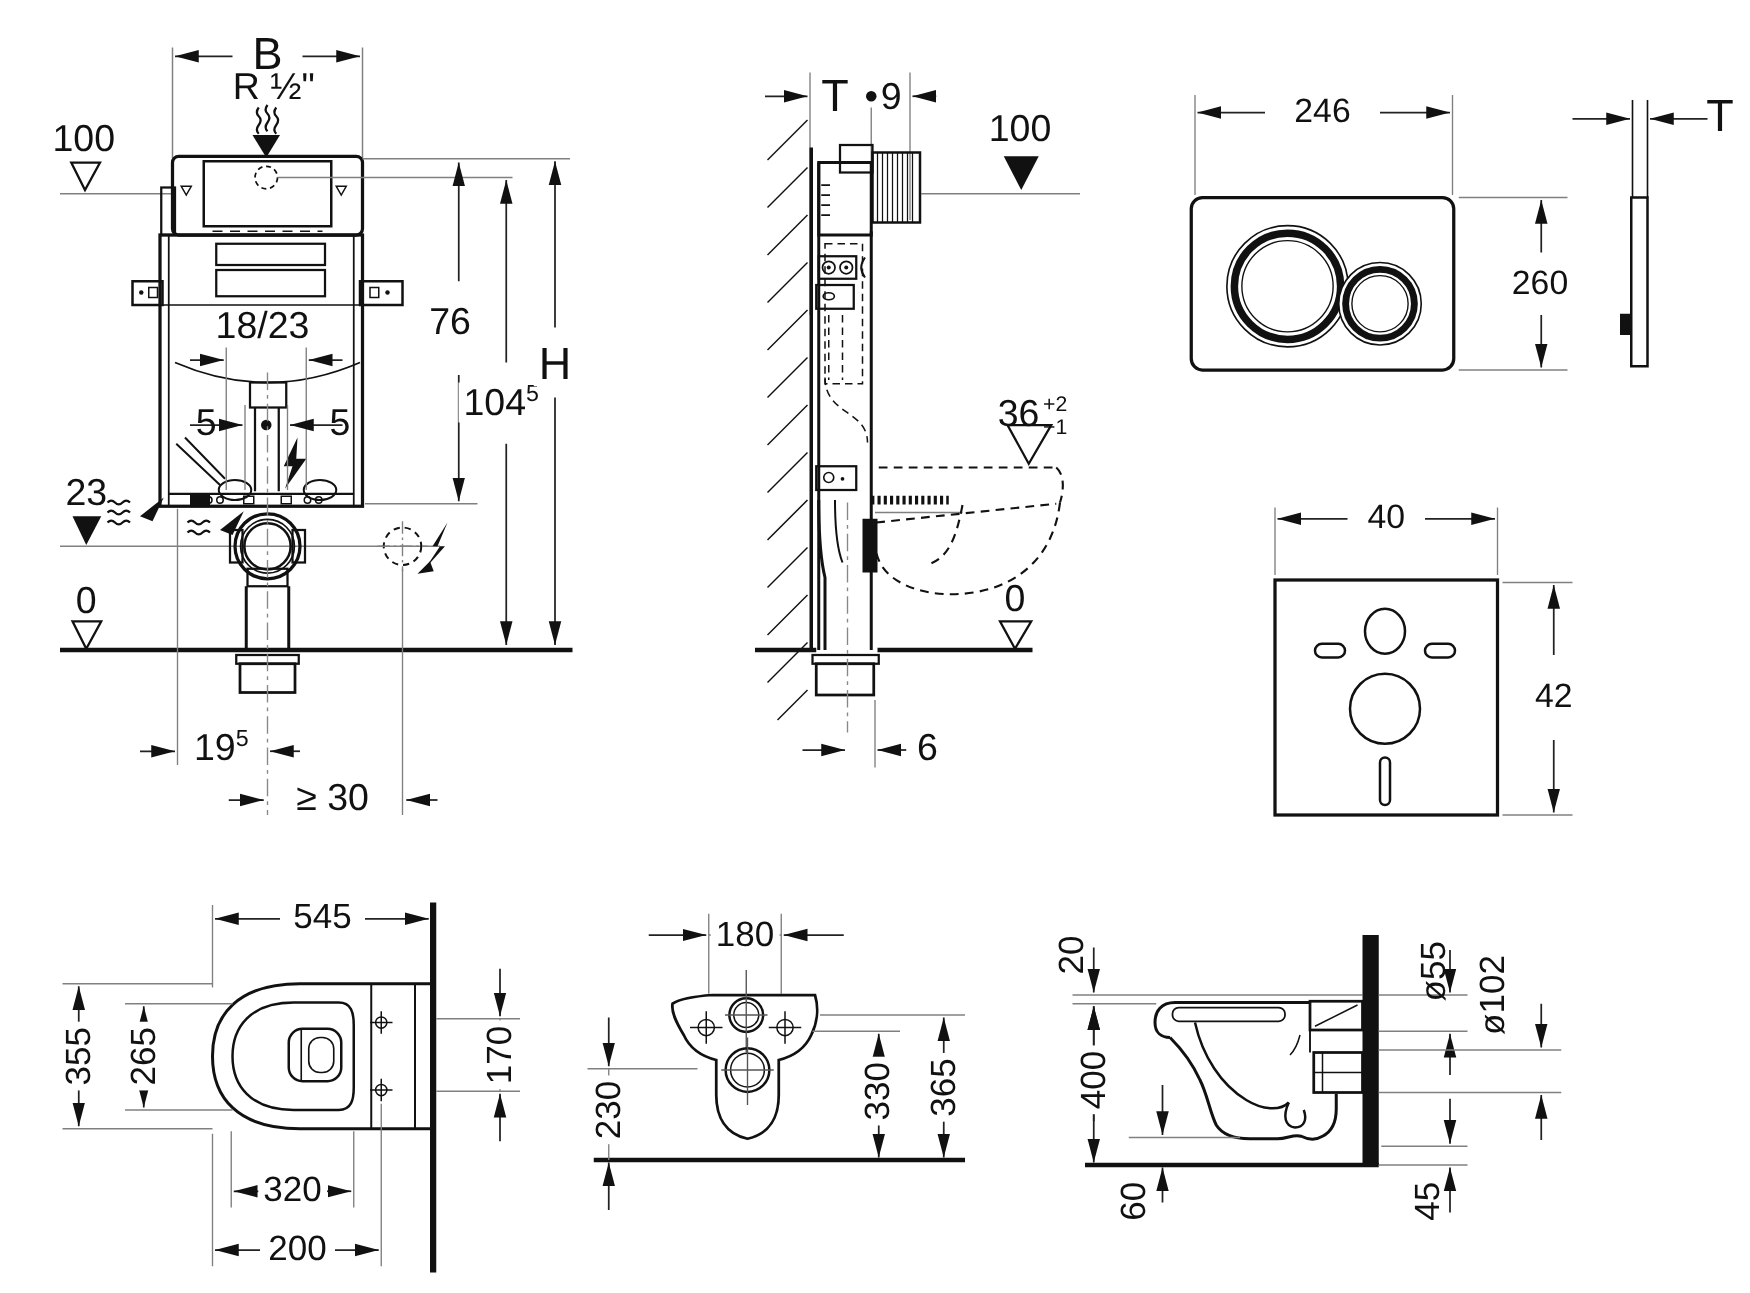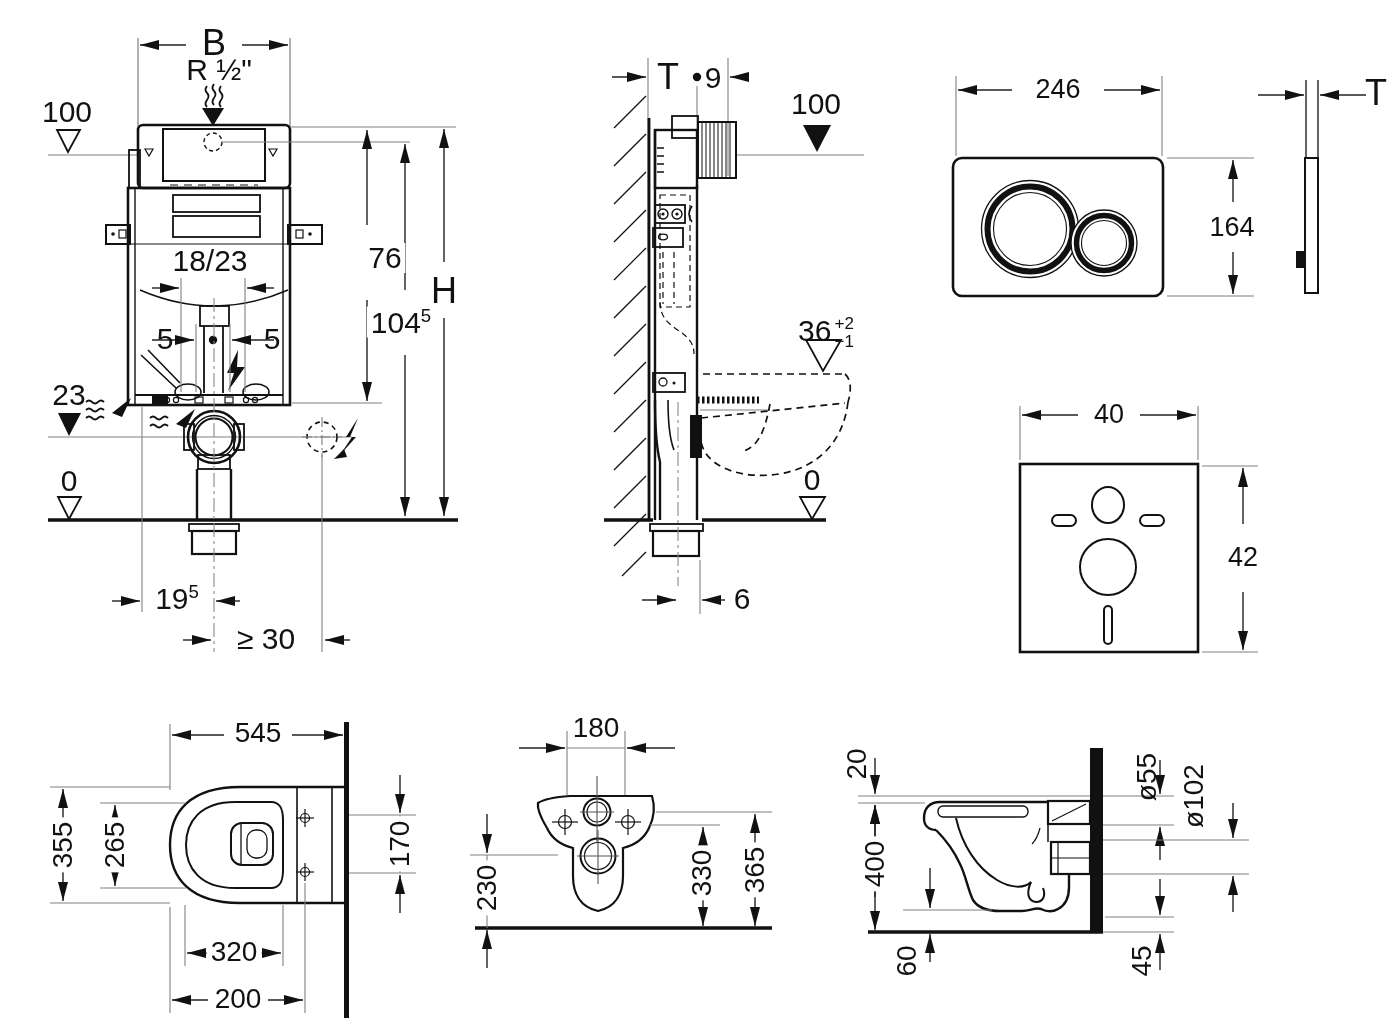--- a/index.html
+++ b/index.html
@@ -477,50 +477,50 @@
 </svg>
 
 <span class="lbl fs34 bg" style="left:214px;top:43px">B</span>
 <span class="lbl fs30" style="left:219px;top:70px">R ½"</span>
 <span class="lbl fs30" style="left:67px;top:112px">100</span>
 <span class="lbl fs30" style="left:210px;top:261px">18/23</span>
 <span class="lbl fs30" style="left:165px;top:339px">5</span>
 <span class="lbl fs30" style="left:272px;top:339px">5</span>
 <span class="lbl fs30" style="left:69px;top:395px">23</span>
 <span class="lbl fs30" style="left:69px;top:481px">0</span>
-<span class="lbl fs30 bg" style="left:385px;top:258px">76</span>
+<span class="lbl fs30 bg" style="left:360px;top:258px">76</span>
 <span class="lbl fs30 bg" style="left:401px;top:322px"><span>104</span><sup>5</sup></span>
 <span class="lbl fs34 bg" style="left:444px;top:291px">H</span>
 <span class="lbl fs30" style="left:177px;top:598px"><span>19</span><sup>5</sup></span>
 <span class="lbl fs30" style="left:266px;top:639px">≥ 30</span>
 
 <span class="lbl fs34" style="left:668px;top:77px">T</span>
 <span class="lbl fs30" style="left:713px;top:78px">9</span>
 <span class="lbl fs30" style="left:816px;top:104px">100</span>
 <span class="lbl fs30" style="left:826px;top:333px"><span>36</span><span class="tol">
         <span>+2</span>
         <span>−1</span>
       </span></span>
 <span class="lbl fs30" style="left:812px;top:480px">0</span>
 <span class="lbl fs30" style="left:742px;top:599px">6</span>
 
 <span class="lbl fs27 bg" style="left:1058px;top:89px">246</span>
-<span class="lbl fs27 bg" style="left:1232px;top:227px">164</span>
+<span class="lbl fs27 bg" style="left:1232px;top:227px">260</span>
 <span class="lbl fs34" style="left:1376px;top:93px">T</span>
 <span class="lbl fs27 bg" style="left:1109px;top:414px">40</span>
 <span class="lbl fs27 bg" style="left:1243px;top:557px">42</span>
 
 <span class="lbl fs28 bg" style="left:258px;top:733px">545</span>
 <span class="lbl fs28 bg rot" style="left:63px;top:845px">355</span>
 <span class="lbl fs28 bg rot" style="left:115px;top:845px">265</span>
 <span class="lbl fs28 bg rot" style="left:400px;top:844px">170</span>
 <span class="lbl fs28 bg" style="left:234px;top:952px">320</span>
 <span class="lbl fs28 bg" style="left:238px;top:999px">200</span>
 
-<span class="lbl fs28 bg" style="left:596px;top:728px">180</span>
+<span class="lbl fs28 bg" style="left:596px;top:748px">180</span>
 <span class="lbl fs28 bg rot" style="left:487px;top:888px">230</span>
 <span class="lbl fs28 bg rot" style="left:702px;top:873px">330</span>
 <span class="lbl fs28 bg rot" style="left:755px;top:870px">365</span>
 
 <span class="lbl fs28 rot" style="left:857px;top:764px">20</span>
 <span class="lbl fs28 bg rot" style="left:875px;top:864px">400</span>
 <span class="lbl fs28 rot" style="left:907px;top:961px">60</span>
 <span class="lbl fs28 rot" style="left:1147px;top:777px">ø55</span>
 <span class="lbl fs28 rot" style="left:1194px;top:796px">ø102</span>
 <span class="lbl fs28 rot" style="left:1142px;top:961px">45</span>

